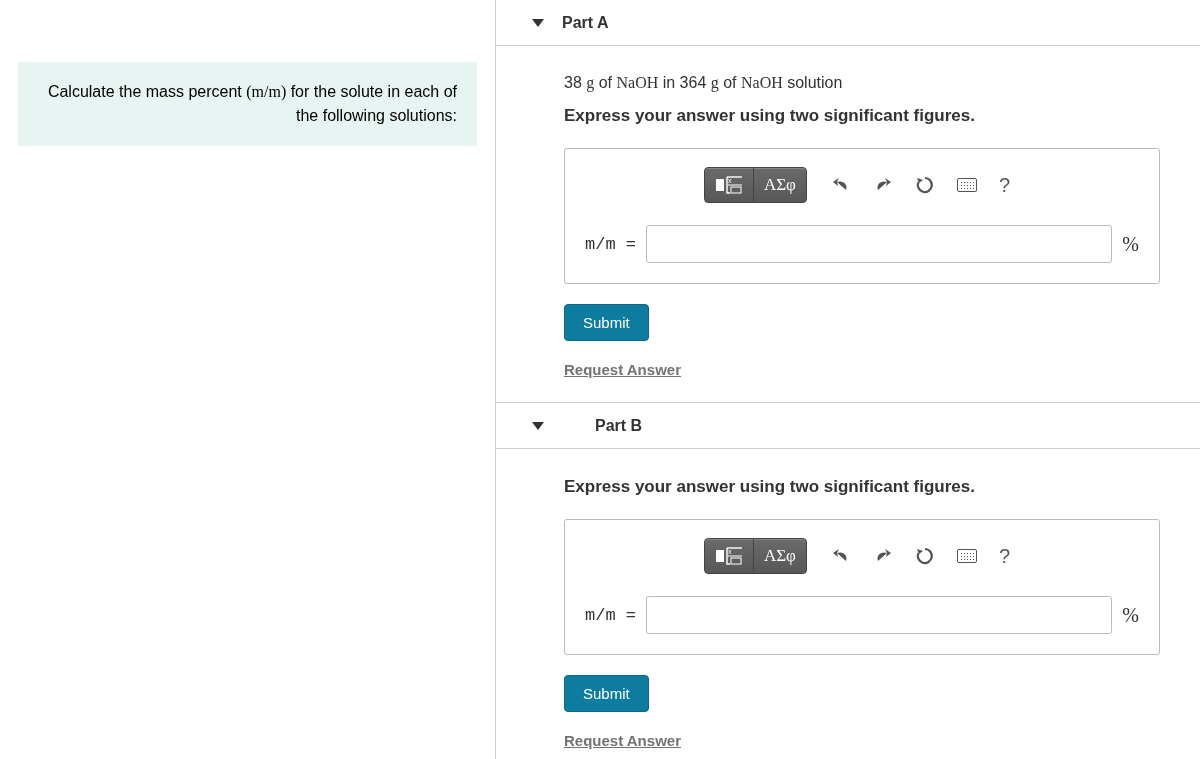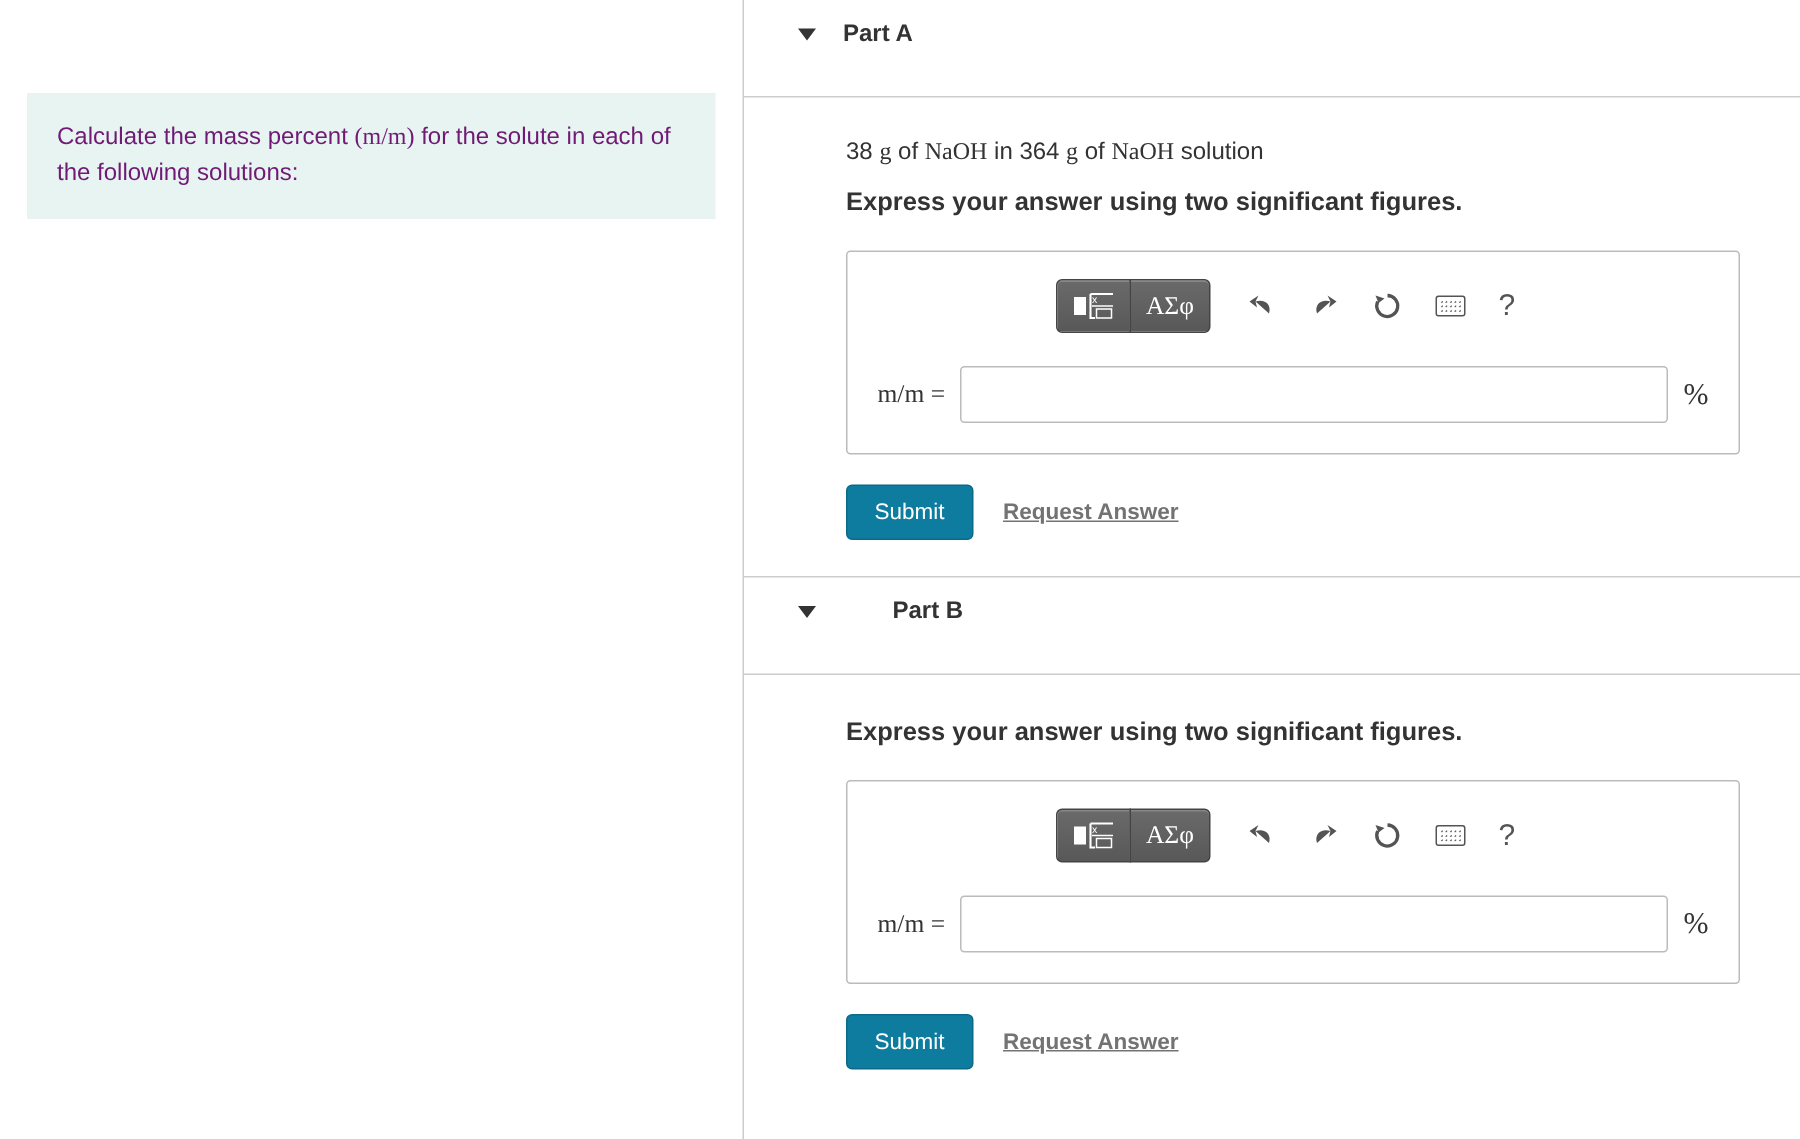--- a/index.html
+++ b/index.html
@@ -19,27 +19,28 @@
       flex: 1;
       border-left: 1px solid #ccc;
       padding-bottom: 30px;
     }
     .prompt-box {
       background: #e7f4f2;
       padding: 18px 20px;
       margin: 62px 18px 0 18px;
       font-size: 16px;
       line-height: 1.5;
-      color: #701a75;
+      color: #000000;
+      text-align: right;
     }
     .mm { font-family: Georgia, 'Times New Roman', serif; }
     .section-header {
       display: flex;
       align-items: center;
-      padding: 14px 0 32px 0;
+      padding: 14px 0 13px 0;
       border-bottom: 1px solid #ccc;
       cursor: pointer;
     }
     .section-header .caret {
       width: 0; height: 0;
       border-left: 6px solid transparent;
       border-right: 6px solid transparent;
       border-top: 8px solid #333;
       margin: 0 18px 0 36px;
     }
@@ -94,40 +95,41 @@
     .tool-group-dark { display: flex; }
     .tool-group-dark .tool-btn:first-child { border-radius: 4px 0 0 4px; }
     .tool-group-dark .tool-btn:last-child { border-radius: 0 4px 4px 0; }
     .tool-spacer { width: 10px; }
     .answer-row {
       display: flex;
       align-items: center;
       gap: 10px;
     }
     .answer-label {
-      font-family: Liberation Serif, serif;
+      font-family: Liberation Mono, monospace;
       font-size: 17px;
       white-space: nowrap;
     }
     .answer-input {
       flex: 1;
       height: 38px;
       border: 1px solid #bbb;
       border-radius: 3px;
       padding: 0 8px;
       font-size: 16px;
     }
     .answer-unit {
       font-family: Georgia, 'Times New Roman', serif;
       font-size: 20px;
     }
     .action-row {
       display: flex;
-      align-items: center;
+      align-items: flex-start;
       gap: 20px;
+      flex-direction: column;
     }
     .submit-btn {
       background: #0e7c9e;
       color: #fff;
       border: 1px solid #0a6a88;
       border-radius: 4px;
       padding: 9px 18px;
       font-size: 15px;
       cursor: pointer;
     }

